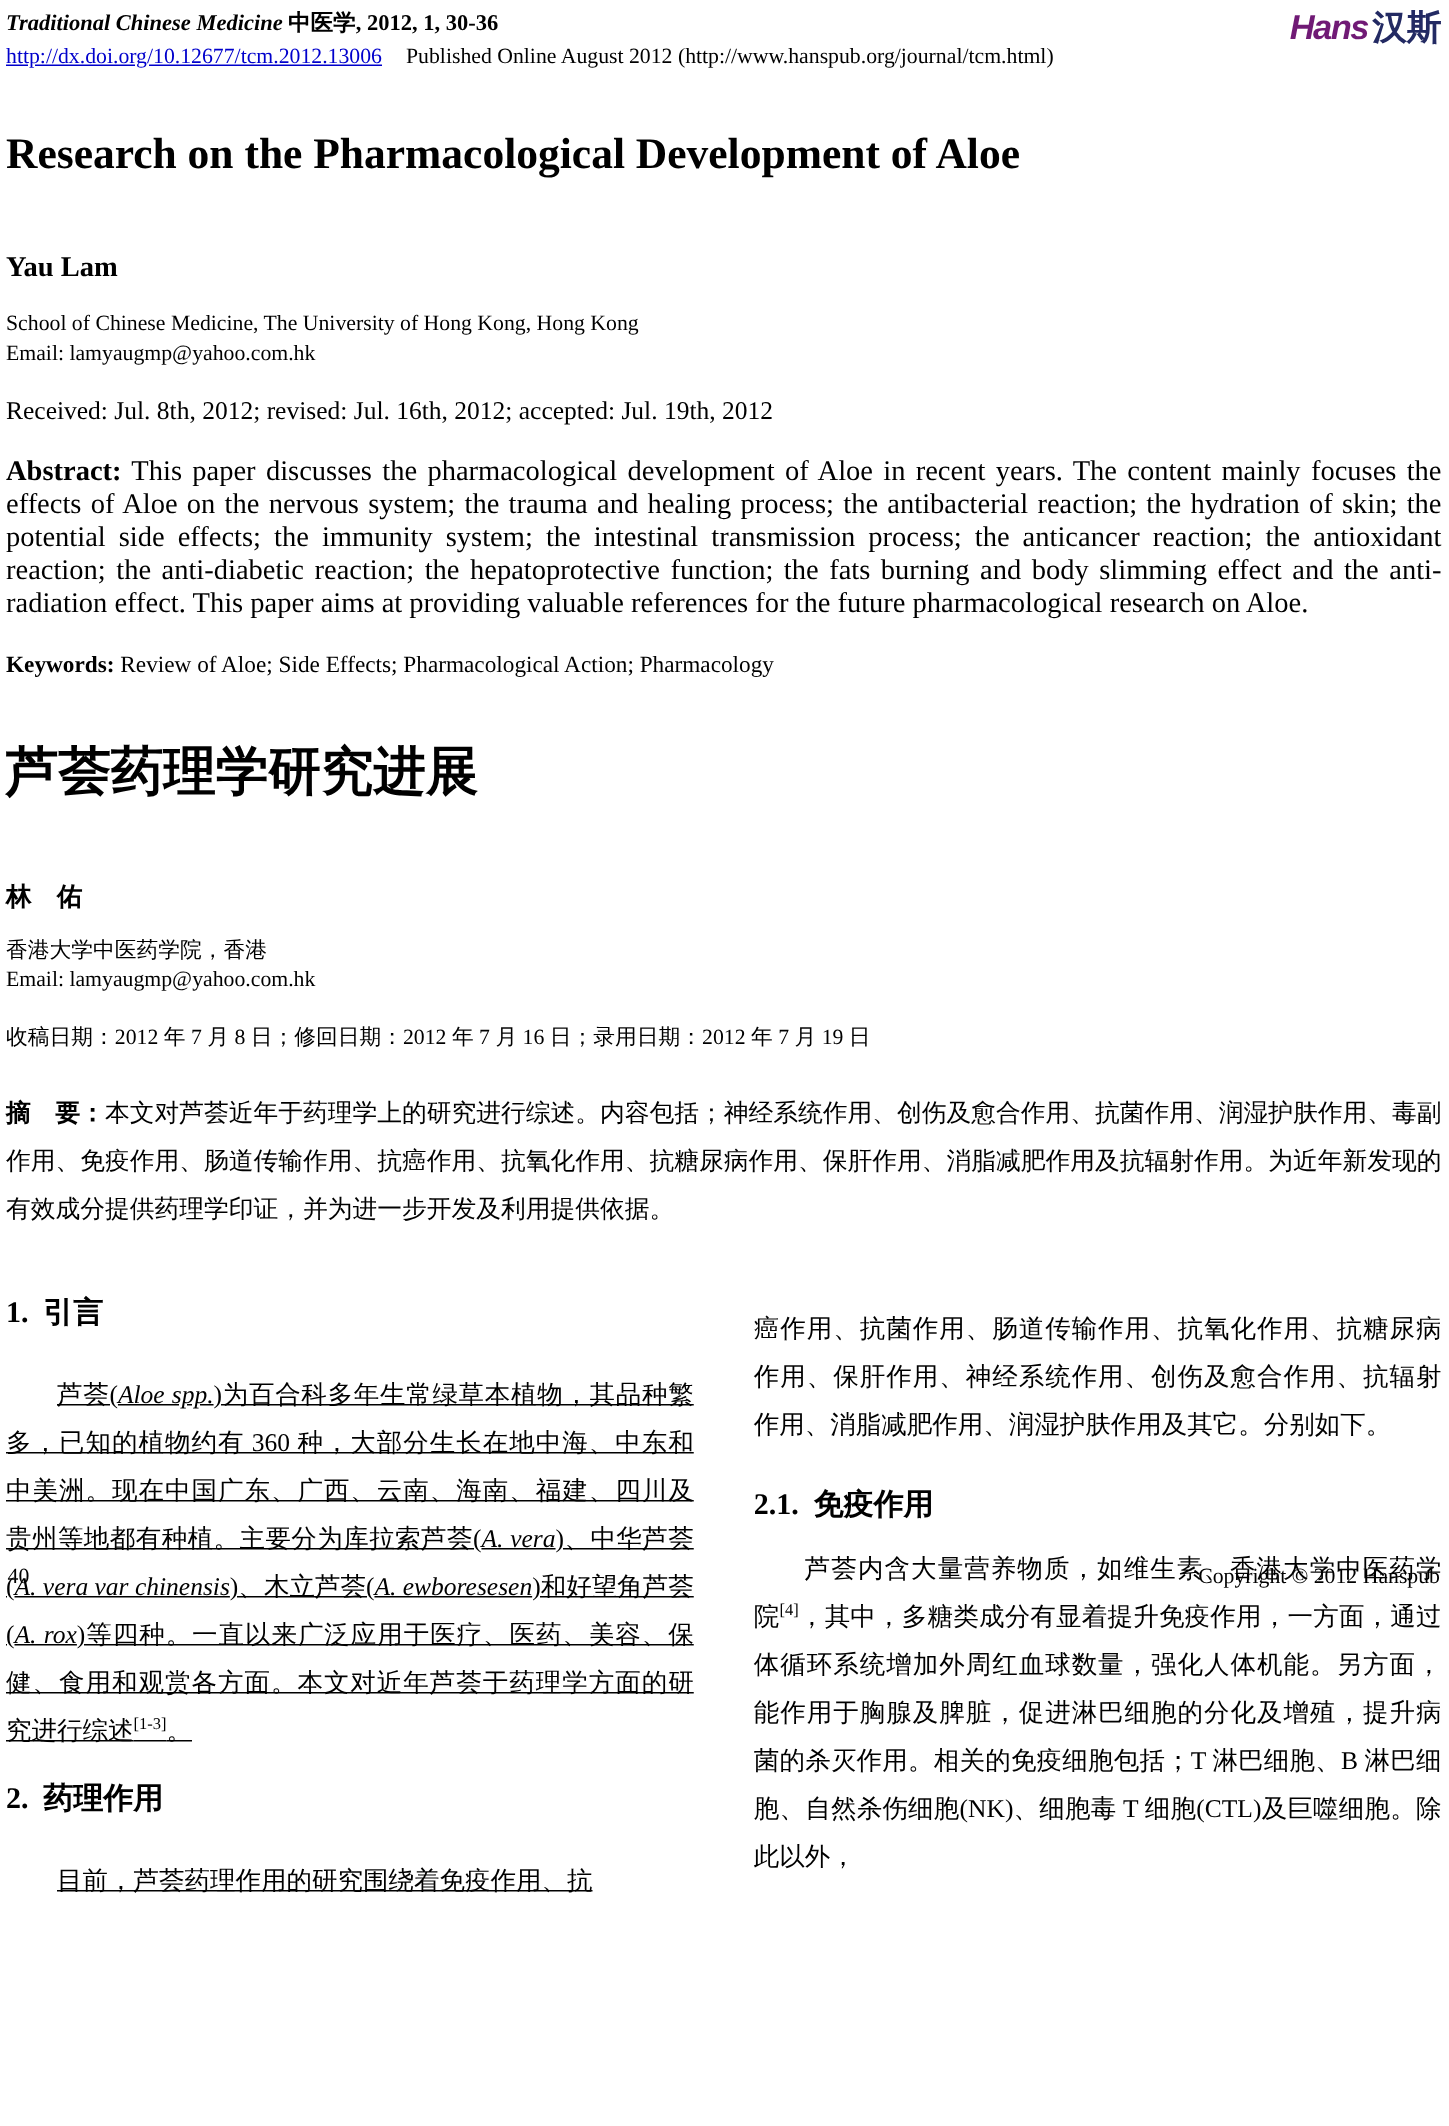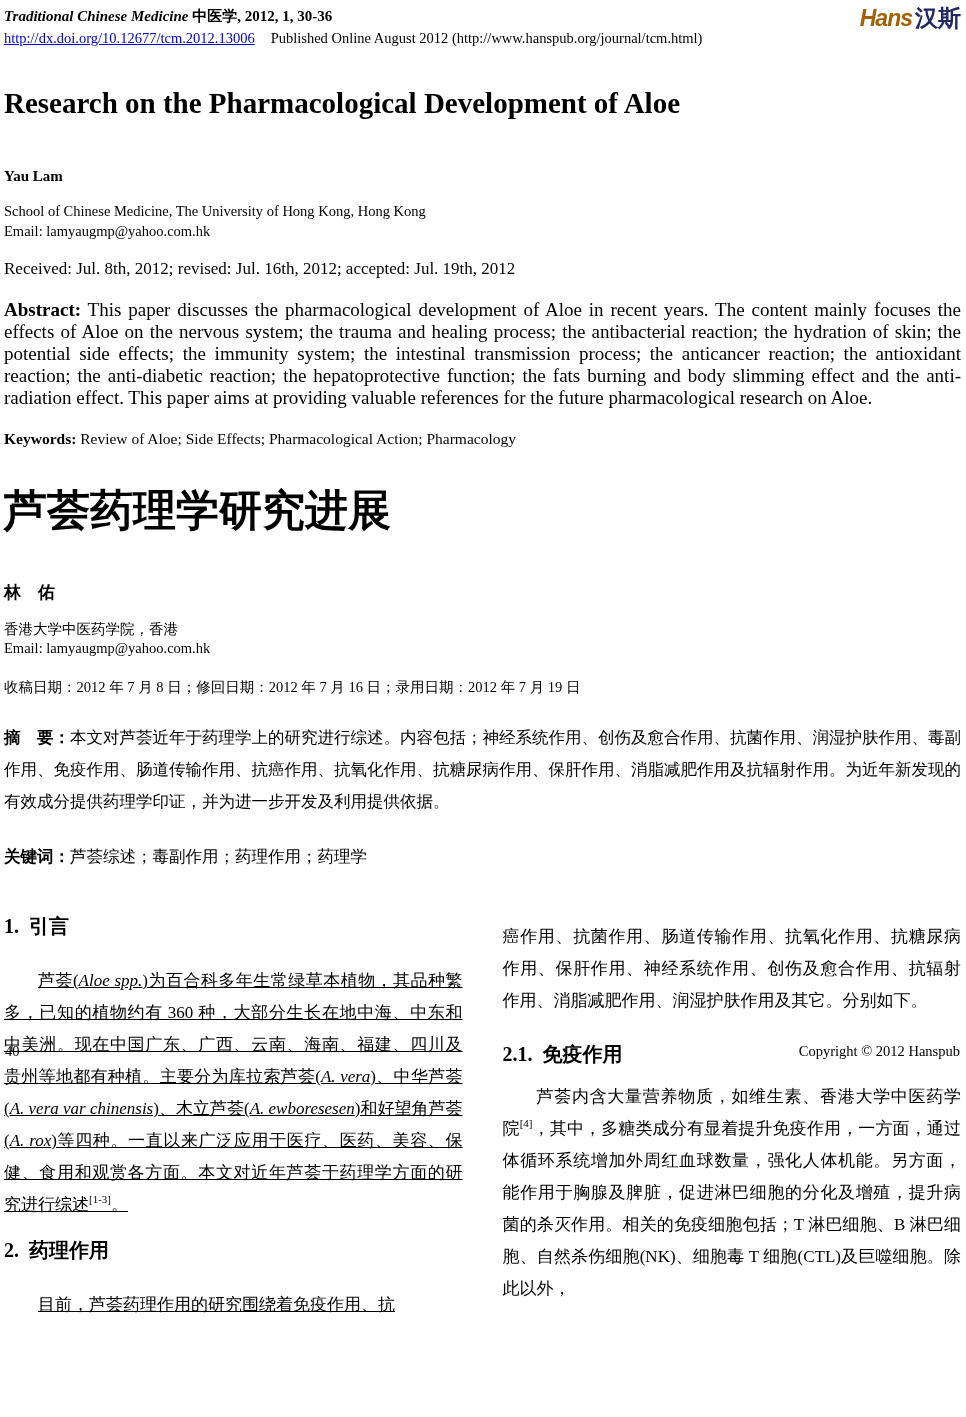--- a/index.html
+++ b/index.html
@@ -13,35 +13,35 @@
 
   
   .header-row { display:flex; justify-content:space-between; align-items:flex-start; }
   .journal-line { font-size:15px; font-weight:bold; line-height:22px; white-space:nowrap; }
   .journal-en { font-style:italic; }
   .doi-line { font-size:14.5px; line-height:22px; white-space:nowrap; }
   .doi-link { color:#0000cc; text-decoration:underline; cursor:pointer; }
   .published { margin-left:16px; }
   .logo { font-family:"Liberation Sans","DejaVu Sans",sans-serif; font-size:23px;
           font-weight:bold; line-height:26px; white-space:nowrap; }
-  .logo-en { color:#a16207; font-style:italic; letter-spacing:-1px; }
+  .logo-en { color:#701a75; font-style:italic; letter-spacing:-1px; }
   .logo-cn { color:#232a63; margin-left:3px; }
 
   
   .en-title { margin-top:36px; font-size:29px; line-height:36px; font-weight:bold; }
-  .en-author { margin-top:47px; font-size:15px; font-weight:bold; }
+  .en-author { margin-top:47px; font-size:19px; font-weight:bold; }
   .affil-block { margin-top:17px; font-size:14.5px; line-height:19.5px; }
   .received-line { margin-top:18px; font-size:17px; line-height:19.5px; }
   .abstract-p { margin-top:20px; font-size:19px; line-height:22px; text-align:justify; }
   .bold { font-weight:bold; }
   .keywords-p { margin-top:17px; font-size:15.5px; line-height:25px; }
 
   
   .hei { font-family:"Liberation Sans","DejaVu Sans",sans-serif; }
-  .cn-title { margin-top:38px; font-size:43px; line-height:42px; font-weight:bold; }
+  .cn-title { margin-top:38px; font-size:35px; line-height:42px; font-weight:bold; }
   .cn-author { margin-top:50px; font-size:17px; font-weight:bold; }
   .cn-affil-block { margin-top:16px; font-size:14.5px; line-height:19.5px; }
   .cn-dates { margin-top:19px; font-size:14.5px; line-height:19.5px; }
   .cn-abstract { margin-top:24px; font-size:16.5px; line-height:32px; text-align:justify; }
   .cn-keywords { margin-top:22px; font-size:16.5px; line-height:32px; }
   .cn-label { font-weight:bold; }
 
   
   .columns { margin-top:40px; display:flex; gap:40px; }
   .col { flex:1; min-width:0; }
@@ -100,23 +100,20 @@
   <div class="cn-author">林　佑</div>
   <div class="cn-affil-block">
     <div>香港大学中医药学院，香港</div>
     <div>Email: lamyaugmp@yahoo.com.hk</div>
   </div>
   <div class="cn-dates">收稿日期：2012 年 7 月 8 日；修回日期：2012 年 7 月 16 日；录用日期：2012 年 7 月 19 日</div>
 
   <p class="cn-abstract">
     <span class="cn-label hei">摘　要：</span><span>本文对芦荟近年于药理学上的研究进行综述。内容包括；神经系统作用、创伤及愈合作用、抗菌作用、润湿护肤作用、毒副作用、免疫作用、肠道传输作用、抗癌作用、抗氧化作用、抗糖尿病作用、保肝作用、消脂减肥作用及抗辐射作用。为近年新发现的有效成分提供药理学印证，并为进一步开发及利用提供依据。</span>
   </p>
-  <p class="cn-keywords">
-    <span class="cn-label hei">关键词：</span><span>芦荟综述；毒副作用；药理作用；药理学</span>
-  </p>
 
   <div class="columns">
 
     <div class="col col-left">
       <h2 class="sec-h">
         <span class="num">1.</span><span class="txt">引言</span>
       </h2>
       <p class="body-p indent mt-p"><span>芦荟(</span><i>Aloe spp.</i><span>)为百合科多年生常绿草本植物，其品种繁多，已知的植物约有 360 种，大部分生长在地中海、中东和中美洲。现在中国广东、广西、云南、海南、福建、四川及贵州等地都有种植。主要分为库拉索芦荟(</span><i>A. vera</i><span>)、中华芦荟(</span><i>A. vera var chinensis</i><span>)、木立芦荟(</span><i>A. ewboresesen</i><span>)和好望角芦荟(</span><i>A. rox</i><span>)等四种。一直以来广泛应用于医疗、医药、美容、保健、食用和观赏各方面。本文对近年芦荟于药理学方面的研究进行综述</span><sup>[1-3]</sup><span>。</span></p>
       <h2 class="sec-h mt-h">
         <span class="num">2.</span><span class="txt">药理作用</span>

